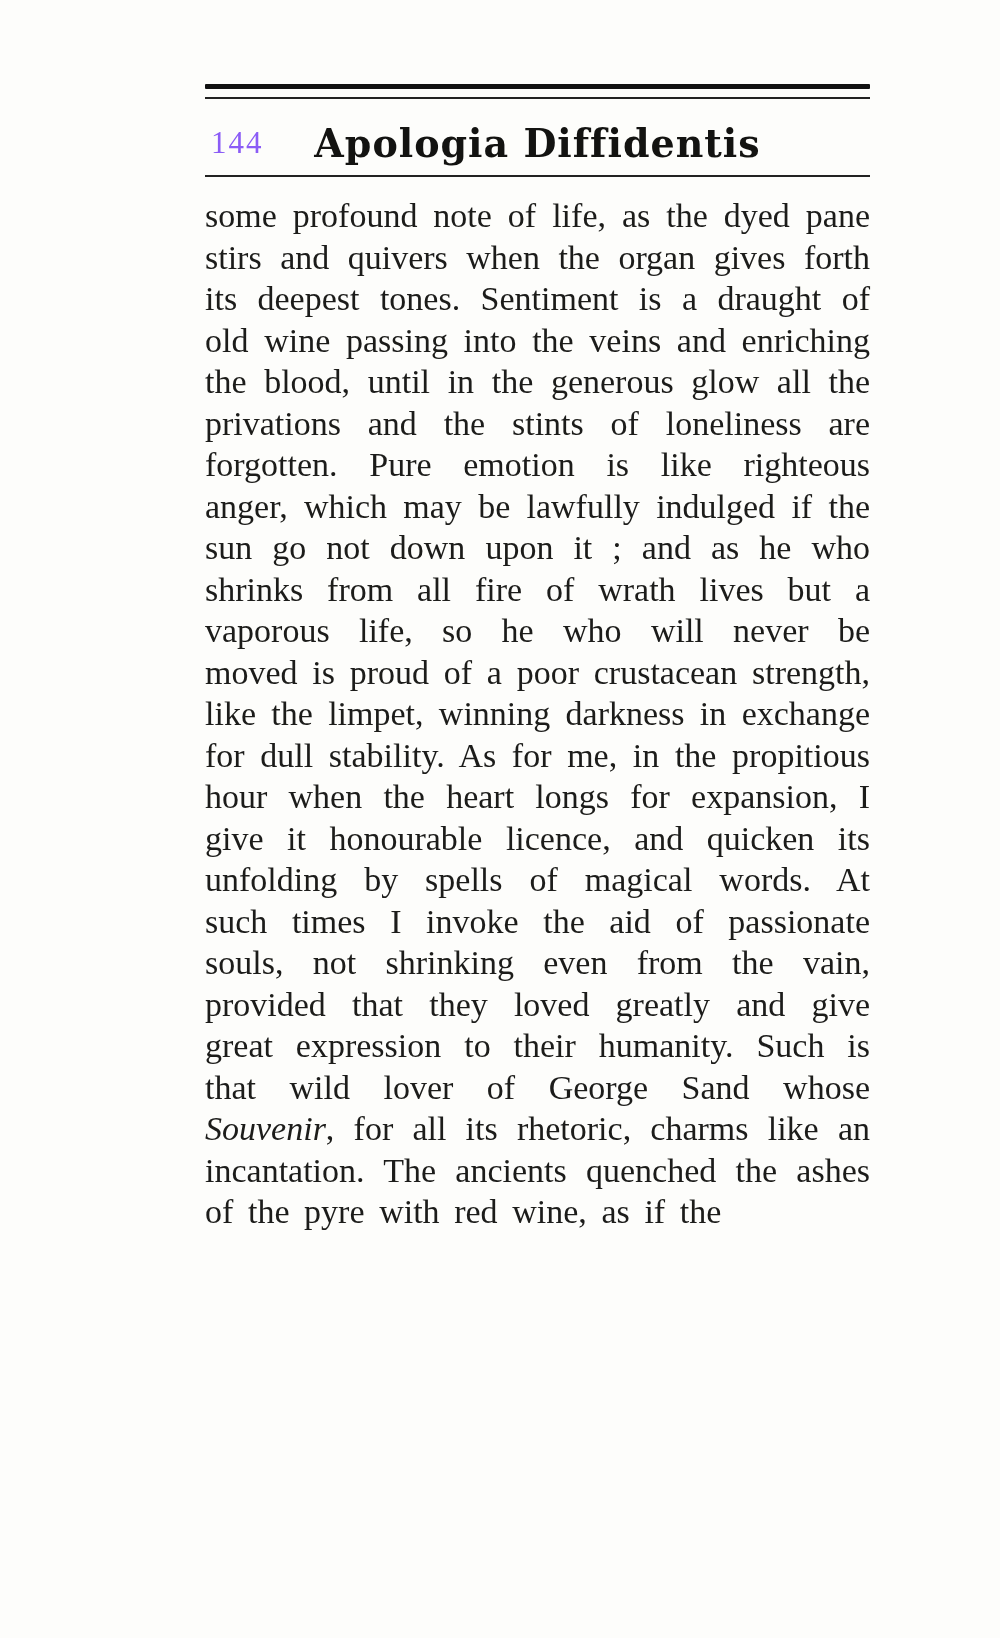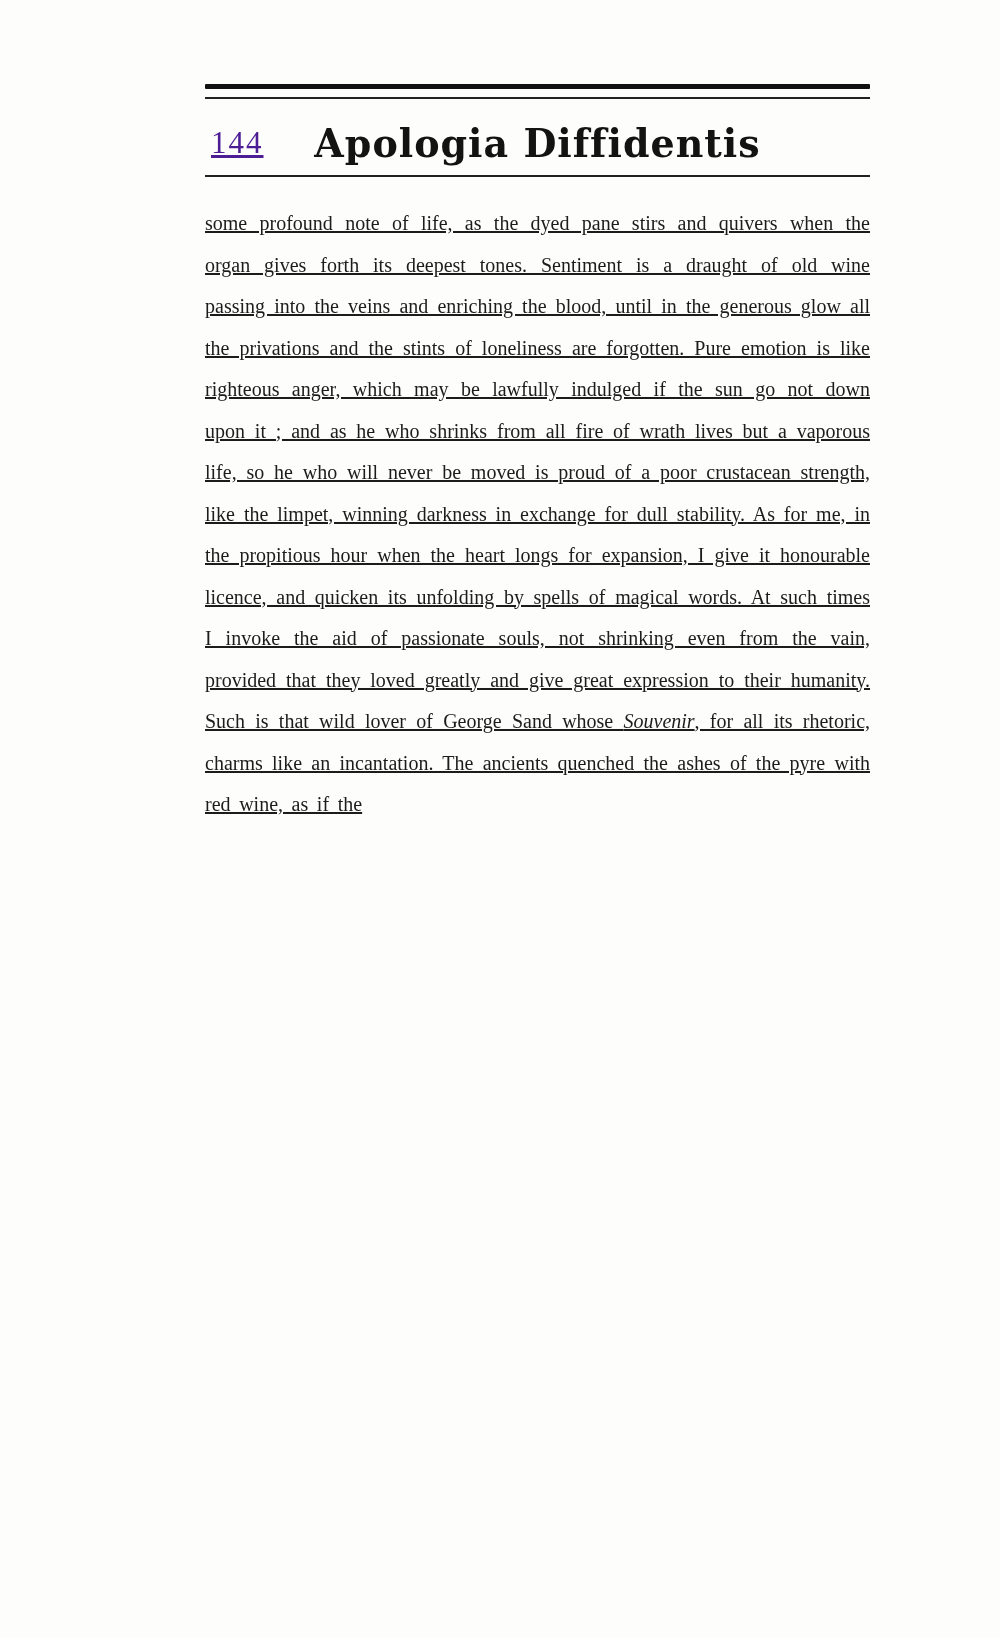--- a/index.html
+++ b/index.html
@@ -40,50 +40,48 @@
     position: relative;
     margin-top: 14px;
     height: 52px;
   }
   .page-number {
     position: absolute;
     left: 6px;
     bottom: 4px;
     font-size: 31px;
     letter-spacing: 2px;
-    color: #4c1d95;
-    text-decoration: underline;
+    color: #8b5cf6;
   }
   .running-title {
     position: absolute;
     left: 0;
     right: 0;
     bottom: 0;
     text-align: center;
     font-family: "DejaVu Serif", serif;
     font-weight: bold;
     font-size: 38px;
     letter-spacing: 1px;
     color: #131311;
     transform: scaleY(1.05);
   }
   .header-rule {
     height: 2px;
     background: #222;
     margin-top: 10px;
   }
   .body-text {
-    margin-top: 26px;
-    font-size: 20px;
+    margin-top: 18px;
+    font-size: 34px;
     line-height: 41.5px;
     text-align: justify;
     text-justify: inter-word;
     word-spacing: 0.18em;
     color: #1c1c1a;
-    text-decoration: underline;
   }
   .body-text i {
     font-style: italic;
   }
 </style>
 </head>
 <body>
 
 <div class="page">
   <div class="text-block">

